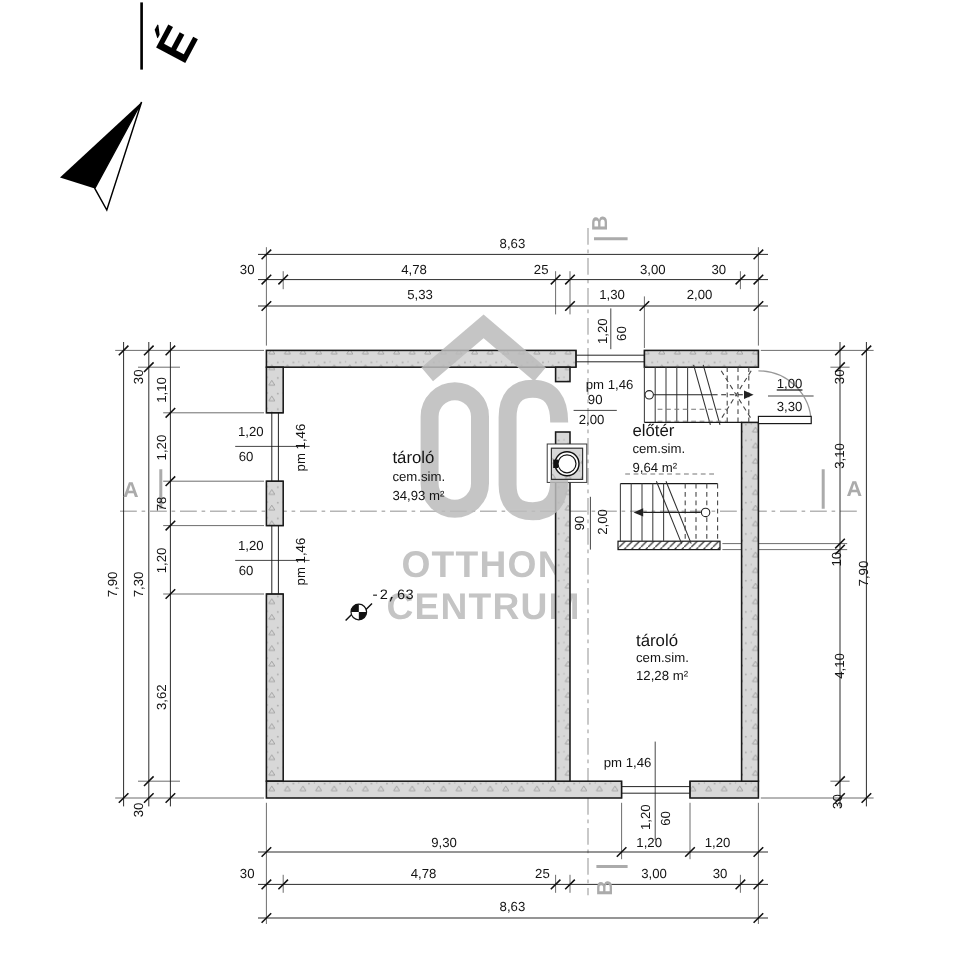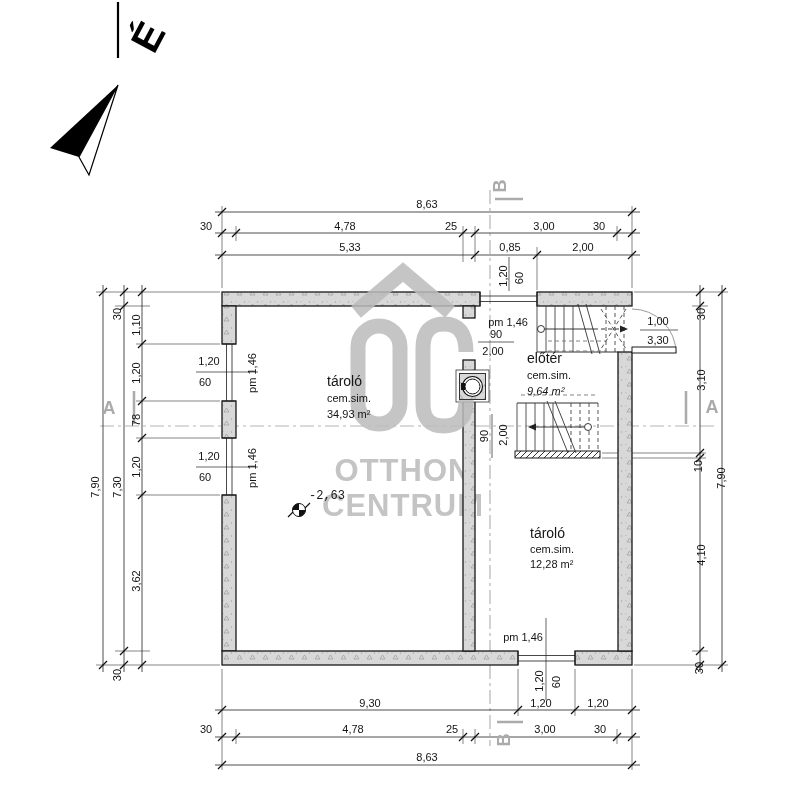--- a/index.html
+++ b/index.html
@@ -167,43 +167,43 @@
 
   <div class="north-label" style="left:148px;top:37px;">É</div>
 
   <div class="lbl" style="left:427px;top:204px;">8,63</div>
   <div class="lbl" style="left:206px;top:226px;">30</div>
   <div class="lbl" style="left:345px;top:226px;">4,78</div>
   <div class="lbl" style="left:451px;top:226px;">25</div>
   <div class="lbl" style="left:544px;top:226px;">3,00</div>
   <div class="lbl" style="left:599px;top:226px;">30</div>
   <div class="lbl" style="left:350px;top:247px;">5,33</div>
-  <div class="lbl" style="left:510px;top:247px;">0,85</div>
+  <div class="lbl" style="left:510px;top:247px;">1,30</div>
   <div class="lbl" style="left:583px;top:247px;">2,00</div>
 
   <div class="lbl sec secv" style="left:500px;top:186px;">B</div>
   <div class="lbl sec secv" style="left:504px;top:740px;">B</div>
   <div class="lbl sec" style="left:109px;top:408px;">A</div>
   <div class="lbl sec" style="left:712px;top:407px;">A</div>
 
   <div class="lbl v" style="left:503px;top:276px;">1,20</div>
   <div class="lbl v" style="left:519px;top:278px;">60</div>
   <div class="lbl" style="left:508px;top:322px;">pm 1,46</div>
   <div class="lbl" style="left:496px;top:334px;">90</div>
   <div class="lbl" style="left:493px;top:351px;">2,00</div>
 
-  <div class="lbl" style="left:658px;top:321px;">1,00</div>
+  <div class="lbl" style="left:658px;top:321px;text-decoration:underline;">1,00</div>
   <div class="lbl" style="left:658px;top:340px;">3,30</div>
 
   <div class="lbl la room-name" style="left:327px;top:381px;">tároló</div>
   <div class="lbl la" style="left:327px;top:398px;">cem.sim.</div>
   <div class="lbl la" style="left:327px;top:414px;text-align:center;">34,93 m²</div>
   <div class="lbl la room-name" style="left:527px;top:358px;">előtér</div>
   <div class="lbl la" style="left:527px;top:375px;">cem.sim.</div>
-  <div class="lbl la" style="left:527px;top:391px;font-style:italic;">9,64 m²</div>
+  <div class="lbl la" style="left:527px;top:391px;">9,64 m²</div>
   <div class="lbl la room-name" style="left:530px;top:533px;">tároló</div>
   <div class="lbl la" style="left:530px;top:549px;">cem.sim.</div>
   <div class="lbl la" style="left:530px;top:564px;">12,28 m²</div>
 
   <div class="lbl la lvl" style="left:309px;top:496px;">-2,63</div>
 
   <div class="lbl" style="left:209px;top:361px;">1,20</div>
   <div class="lbl" style="left:205px;top:382px;">60</div>
   <div class="lbl v" style="left:252px;top:373px;">pm 1,46</div>
   <div class="lbl" style="left:209px;top:456px;">1,20</div>

